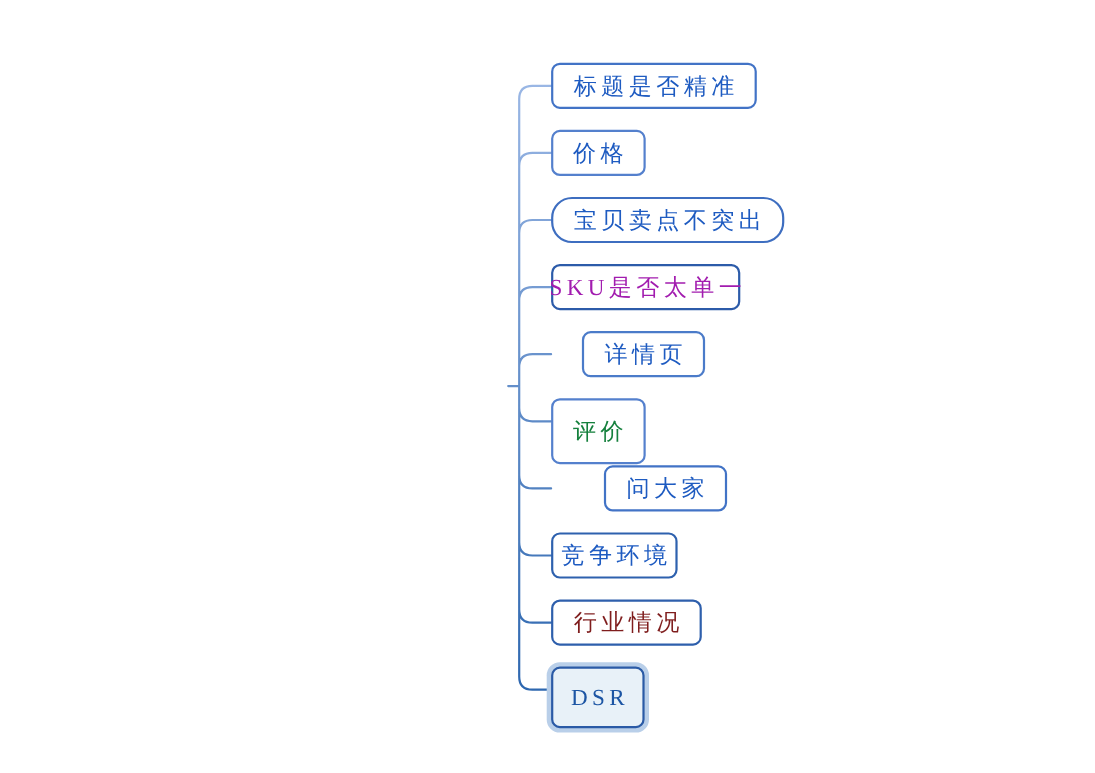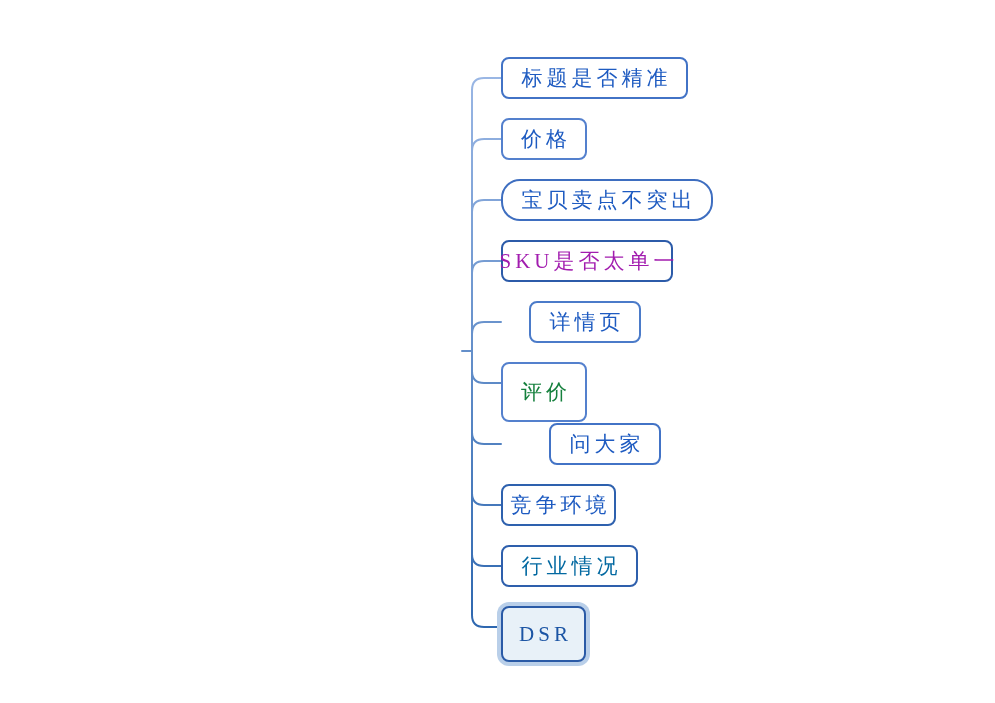--- a/index.html
+++ b/index.html
@@ -81,20 +81,20 @@
   </div>
       <div class="node child" style="left: 501px; top: 362px; width: 86px; height: 60px; border-color: rgb(84, 128, 205); color: #15803d;">
     <span class="lbl">评价</span>
   </div>
       <div class="node child" style="left: 501px; top: 423px; width: 112px; height: 42px; border-color: rgb(66, 115, 198); color: rgb(30, 91, 193); margin-left: 48px;">
     <span class="lbl">问大家</span>
   </div>
       <div class="node child" style="left: 501px; top: 484px; width: 115px; height: 42px; border-color: rgb(46, 97, 174); color: rgb(30, 91, 193);">
     <span class="lbl">竞争环境</span>
   </div>
-      <div class="node child" style="left: 501px; top: 545px; width: 137px; height: 42px; border-color: rgb(46, 95, 172); color: #0369a1;">
+      <div class="node child" style="left: 501px; top: 545px; width: 137px; height: 42px; border-color: rgb(46, 95, 172); color: #7f1d1d;">
     <span class="lbl">行业情况</span>
   </div>
       <div class="node child selected" style="left: 501px; top: 606px; width: 85px; height: 56px; border-color: rgb(42, 90, 166); color: rgb(28, 85, 164); background: rgb(232, 241, 248); box-shadow: rgb(185, 207, 233) 0px 0px 0px 4px;">
     <span class="lbl">DSR</span>
   </div>
     </div>
 </div>
 
 </body></html>

